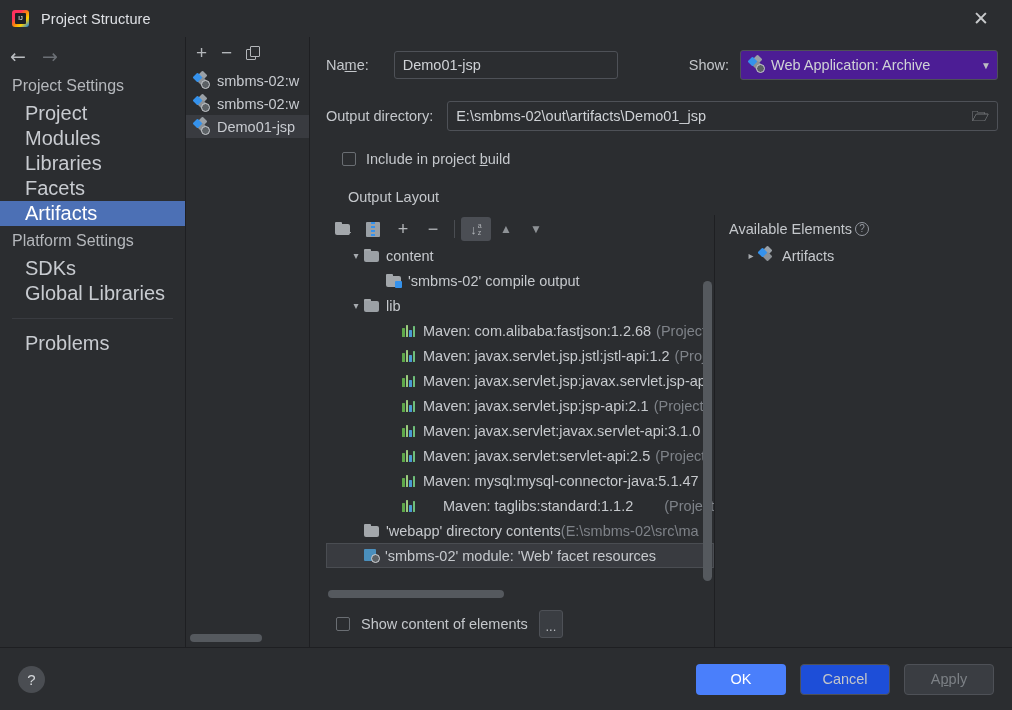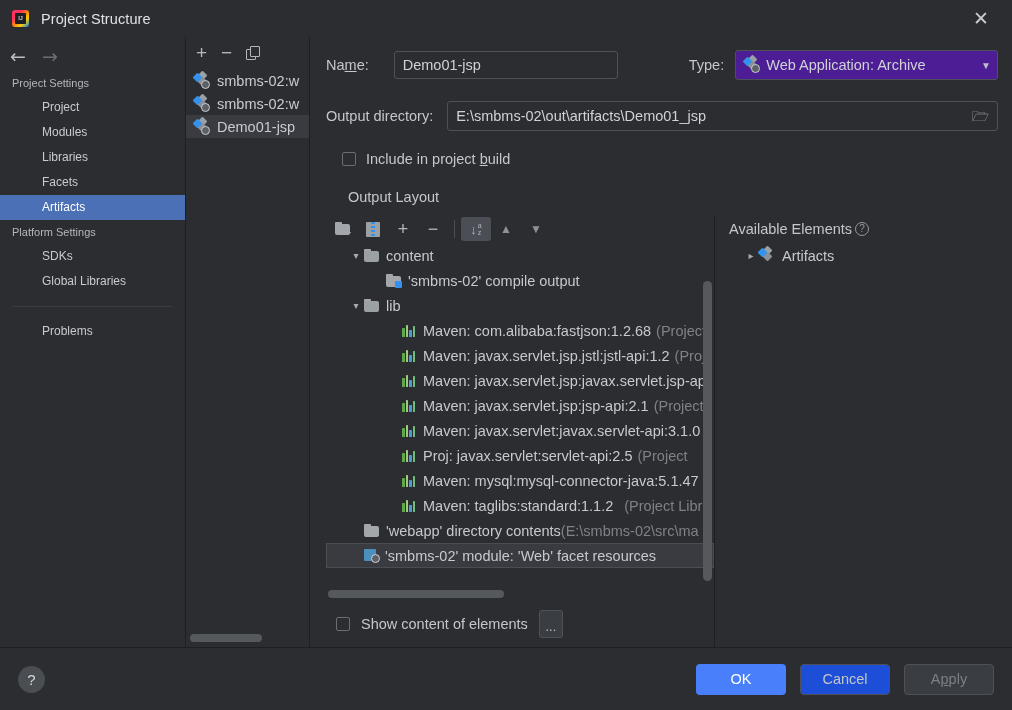--- a/index.html
+++ b/index.html
@@ -58,25 +58,25 @@
     background: #2b2d30;
     border-right: 1px solid #1e1f22;
     display: flex; flex-direction: column;
     padding-top: 4px;
   }
   .nav-arrows { height: 30px; display: flex; align-items: center; padding-left: 10px; gap: 16px; }
   .arrow { font-size: 19px; line-height: 1; font-family: "DejaVu Sans", sans-serif; }
   .arrow.enabled { color: #b9bcc0; }
   .arrow.disabled { color: #6b6f75; }
 
-  .side-group { font-size: 11px; color: #b4b7bb; padding: 6px 0 6px 12px; }
+  .side-group { font-size: 16px; color: #b4b7bb; padding: 6px 0 6px 12px; }
   .side-item {
-    font-size: 12px; color: #c8cbd0;
+    font-size: 20px; color: #c8cbd0;
     height: 25px; line-height: 25px;
-    padding-left: 42px;
+    padding-left: 25px;
   }
   .side-item.selected { background: #4c70b5; color: #ffffff; }
   .side-sep { height: 1px; background: #393b40; margin: 12px 12px 12px 12px; }
 
   
   .artifacts-col {
     width: 124px; flex: 0 0 124px;
     background: #2b2d30;
     border-right: 1px solid #1e1f22;
     display: flex; flex-direction: column;
@@ -366,21 +366,21 @@
       <div class="art-scroll-h"></div>
     </div>
 
     <div class="main">
 
       <div class="form-row row-name">
         <span class="lbl"><span>Na</span><span class="u">m</span><span>e:</span></span>
         <div class="text-field" id="name-field">
           <span>Demo01-jsp</span>
         </div>
-        <span class="lbl type-label">Type:</span>
+        <span class="lbl type-label">Show:</span>
         <div class="combo">
           <span class="artifact-icon">
             <span class="d2"></span>
               <span class="d3"></span>
               <span class="d1"></span>
               <span class="globe"></span>
           </span>
           <span>Web Application: Archive</span>
           <span class="combo-arrow">▼</span>
         </div>
@@ -517,35 +517,35 @@
               <span class="dim" style="margin-left:5px;">(</span>
             </div>
 
             <div class="tree-row" style="padding-left:76px;">
               <span class="maven-ico">
                   <i style="height:9px;background:#5fa94b"></i>
                   <i style="height:12px;background:#9ccd7e"></i>
                   <i style="height:7px;background:#4a9ad4"></i>
                   <i style="height:11px;background:#6fbf7a"></i>
                 </span>
-              <span>Proj: javax.servlet:servlet-api:2.5</span>
+              <span>Maven: javax.servlet:servlet-api:2.5</span>
               <span class="dim" style="margin-left:5px;">(Project</span>
             </div>
 
             <div class="tree-row" style="padding-left:76px;">
               <span class="maven-ico">
                   <i style="height:9px;background:#5fa94b"></i>
                   <i style="height:12px;background:#9ccd7e"></i>
                   <i style="height:7px;background:#4a9ad4"></i>
                   <i style="height:11px;background:#6fbf7a"></i>
                 </span>
               <span>Maven: mysql:mysql-connector-java:5.1.47</span>
             </div>
 
-            <div class="tree-row" style="padding-left:76px;">
+            <div class="tree-row" style="padding-left:76px;gap:20px;">
               <span class="maven-ico">
                   <i style="height:9px;background:#5fa94b"></i>
                   <i style="height:12px;background:#9ccd7e"></i>
                   <i style="height:7px;background:#4a9ad4"></i>
                   <i style="height:11px;background:#6fbf7a"></i>
                 </span>
               <span>Maven: taglibs:standard:1.1.2</span>
               <span class="dim" style="margin-left:11px;">(Project Libra</span>
             </div>
 

